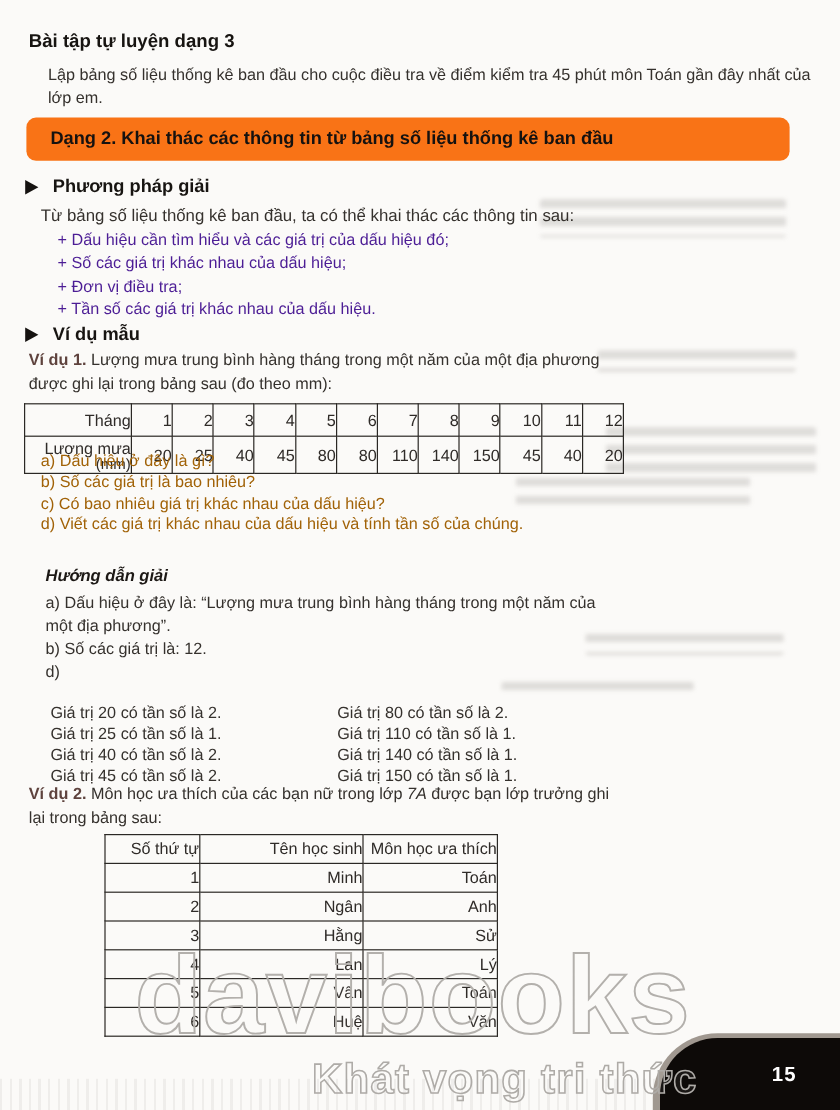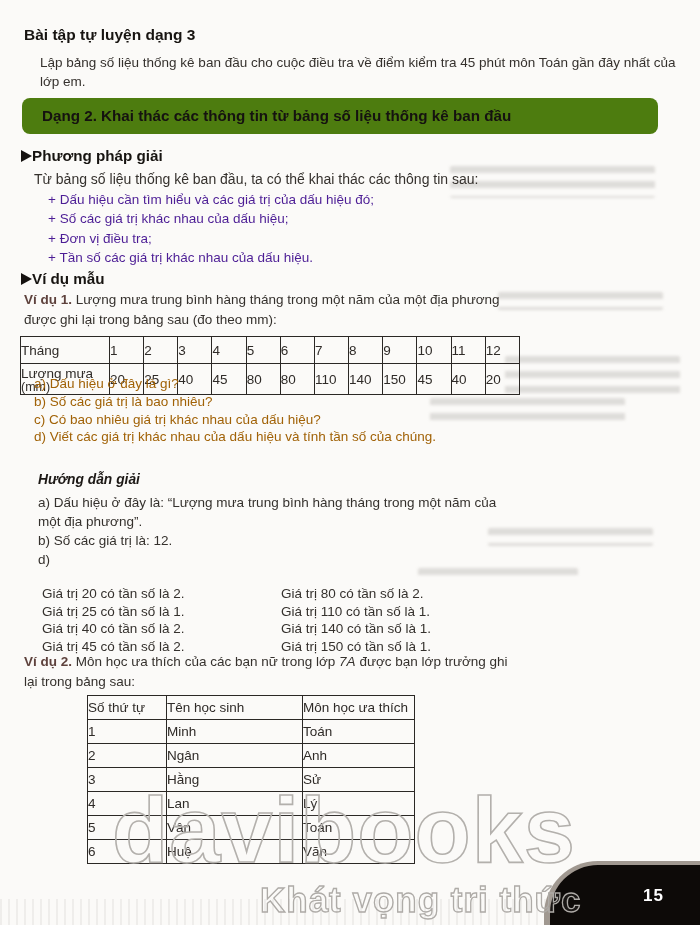--- a/index.html
+++ b/index.html
@@ -16,48 +16,48 @@
   .h1{
     left:24px;top:26px;
     font-size:15.5px;font-weight:bold;color:#171411;
   }
   .para{
     left:40px;top:53px;width:648px;
     font-size:13.5px;line-height:19px;color:#35312d;
   }
   .banner{
     left:22px;top:98px;width:616px;height:36px;
-    background:#4d7c0f;border-radius:8px;
+    background:#f97316;border-radius:8px;
     font-size:15.2px;font-weight:bold;color:#151210;
     line-height:36px;padding-left:20px;
   }
   .sec-head{
     font-size:15.2px;font-weight:bold;color:#171411;
-    display:flex;align-items:center;gap:0;
+    display:flex;align-items:center;gap:12px;
   }
   .tri{
     width:0;height:0;display:inline-block;
     border-left:11px solid #151210;
     border-top:6.5px solid transparent;
     border-bottom:6.5px solid transparent;
   }
   .method-head{left:21px;top:147px;}
   .method-intro{left:34px;top:171px;font-size:14px;color:#35312d;}
   .method-items{left:48px;top:190px;font-size:13.5px;line-height:19.4px;color:#4c1d95;}
   .examples-head{left:21px;top:270px;}
 
   .exline{font-size:13.5px;color:#35312d;}
   .ex-label{font-weight:bold;color:#5e423d;}
   .ex1-l1{left:24px;top:292px;}
   .ex1-l2{left:24px;top:312px;}
 
   
   table{border-collapse:collapse;background:transparent;}
   td{
-    border:1.6px solid #2b2825;text-align:left;
+    border:1.6px solid #2b2825;text-align:right;
     font-size:13.5px;color:#2f2b28;padding:0;
   }
   .t1{left:20px;top:336px;width:500px;table-layout:fixed;}
   .t1 td{height:26px;}
   .t1 tr.r2 td{height:30px;}
   .t1 td.hc{width:88px;}
   .sub{font-size:12.5px;display:block;line-height:13px;}
   .hc .l1{display:block;line-height:15px;margin-top:1px;}
 
   .questions{left:34px;top:375px;font-size:13.5px;line-height:17.8px;color:#a16207;}

